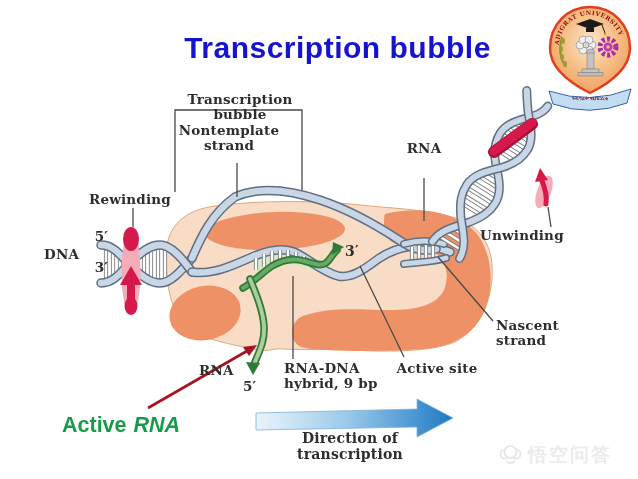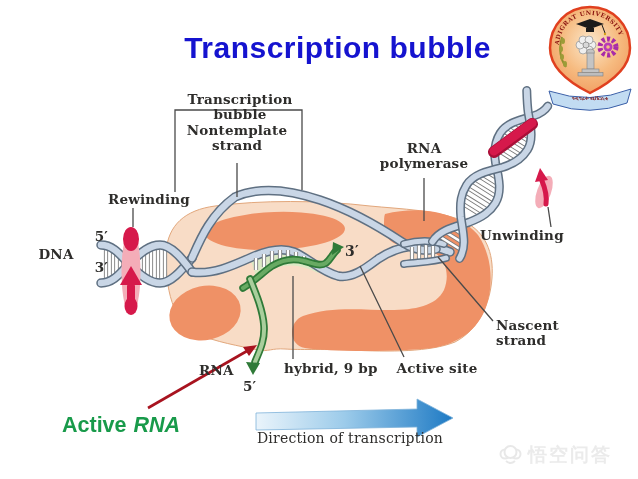--- a/index.html
+++ b/index.html
@@ -6,21 +6,21 @@
   .stage{position:relative;width:638px;height:479px;background:#fff;overflow:hidden;
          font-family:"DejaVu Serif",serif;}
   .title{position:absolute;left:150px;top:31px;width:375px;text-align:center;
          font-family:"Liberation Sans",sans-serif;font-weight:bold;font-size:30px;
          color:var(--title-blue,#1513cf);letter-spacing:.5px;}
   .lbl{position:absolute;font-size:13.5px;font-weight:600;color:var(--label-ink,#2e2d2b);
        line-height:1.12;letter-spacing:.2px;}
   .lbl.center{text-align:center;}
   .lbl.right{text-align:right;}
   .lbl span{display:block;}
-  .direction{font-weight:400;font-size:14px;}
+  .direction{font-weight:700;font-size:14px;}
   .nascent{position:absolute;left:62px;top:413px;font-family:"Liberation Sans",sans-serif;
            font-weight:bold;font-size:21.5px;color:var(--nascent-green,#189a4a);}
   .nascent .it{font-style:italic;margin-left:7px;display:inline;}
   .nascent span{display:inline;}
   .watermark{position:absolute;left:497px;top:441px;display:flex;align-items:center;gap:4px;}
   .watermark .wm-text{font-family:"DejaVu Sans",sans-serif;font-size:19px;font-weight:700;
            color:var(--watermark-gray,#ebebeb);letter-spacing:2px;}
   svg text{font-family:"DejaVu Serif",serif;}
   
   .sEdge{stroke:var(--strand-edge,#5f7082);fill:none;stroke-linecap:round;}
@@ -184,41 +184,41 @@
       <rect x="36" y="66" width="17" height="3.5" fill="#c4c4c4" stroke="#808080" stroke-width="0.6"></rect>
       <rect x="32" y="69.5" width="25" height="3.5" fill="#bdbdbd" stroke="#808080" stroke-width="0.6"></rect>
     </g>
     <g>
       <path d="M3,88 Q44,102 85,86 L81,100 Q44,114 7,101 Z" fill="#c2dcf2" stroke="#3a5fa8" stroke-width="1"></path>
       <text x="44" y="97" text-anchor="middle" font-size="5" font-weight="bold" fill="#7c1212">ዓዲግራት ዩኒቨርሲቲ</text>
     </g>
   </svg>
 
   <div class="lbl center" style="left:160px;top:92px;width:160px;">Transcription bubble</div>
-  <div class="lbl center" style="left:177px;top:123px;width:120px;">
+  <div class="lbl center" style="left:169px;top:123px;width:120px;">
     <span>Nontemplate</span>
     <span>strand</span>
   </div>
   <div class="lbl center" style="left:366px;top:141px;width:116px;">
     <span>RNA</span>
-    <span>polymerase</span>
-  </div>
-  <div class="lbl center" style="left:90px;top:192px;width:100px;text-align:right;">Rewinding</div>
+  </div>
+  <div class="lbl center" style="left:80px;top:192px;width:100px;">Rewinding</div>
   <div class="lbl right" style="left:84px;top:229px;width:24px;">5′</div>
-  <div class="lbl" style="left:34px;top:247px;width:44px;text-align:center;">DNA</div>
+  <div class="lbl" style="left:44px;top:247px;width:44px;">DNA</div>
   <div class="lbl right" style="left:84px;top:260px;width:24px;">3′</div>
   <div class="lbl" style="left:480px;top:228px;width:96px;">Unwinding</div>
   <div class="lbl" style="left:345px;top:244px;width:26px;font-size:14px;">3′</div>
   <div class="lbl" style="left:496px;top:318px;width:90px;">
     <span>Nascent</span>
     <span>strand</span>
   </div>
   <div class="lbl" style="left:199px;top:363px;width:44px;">RNA</div>
   <div class="lbl" style="left:243px;top:379px;width:24px;">5′</div>
   <div class="lbl" style="left:284px;top:361px;width:104px;">
+    <span>RNA-DNA</span>
     <span>hybrid, 9 bp</span>
   </div>
   <div class="lbl" style="left:392px;top:361px;width:90px;text-align:center;">Active site</div>
   <div class="lbl center direction" style="left:250px;top:431px;width:200px;">Direction of transcription</div>
 
   <div class="nascent">
     <span>Active</span><span class="it">RNA</span>
   </div>
 
   <div class="watermark">

